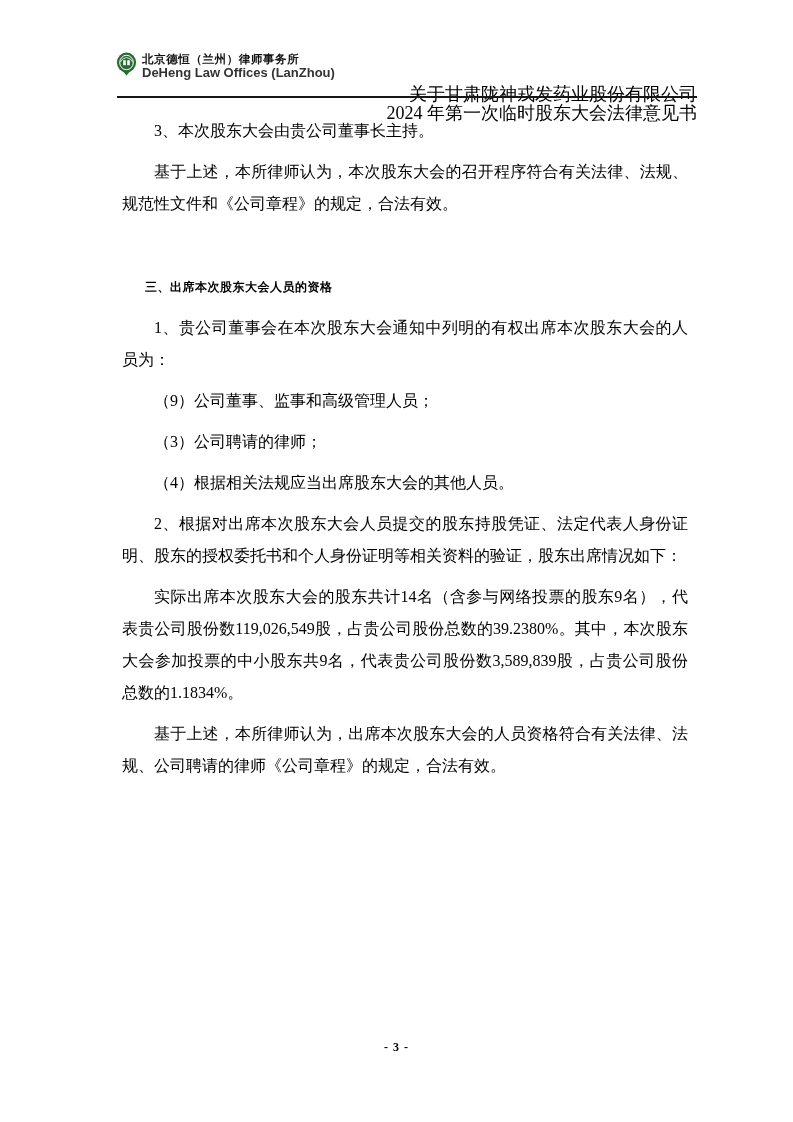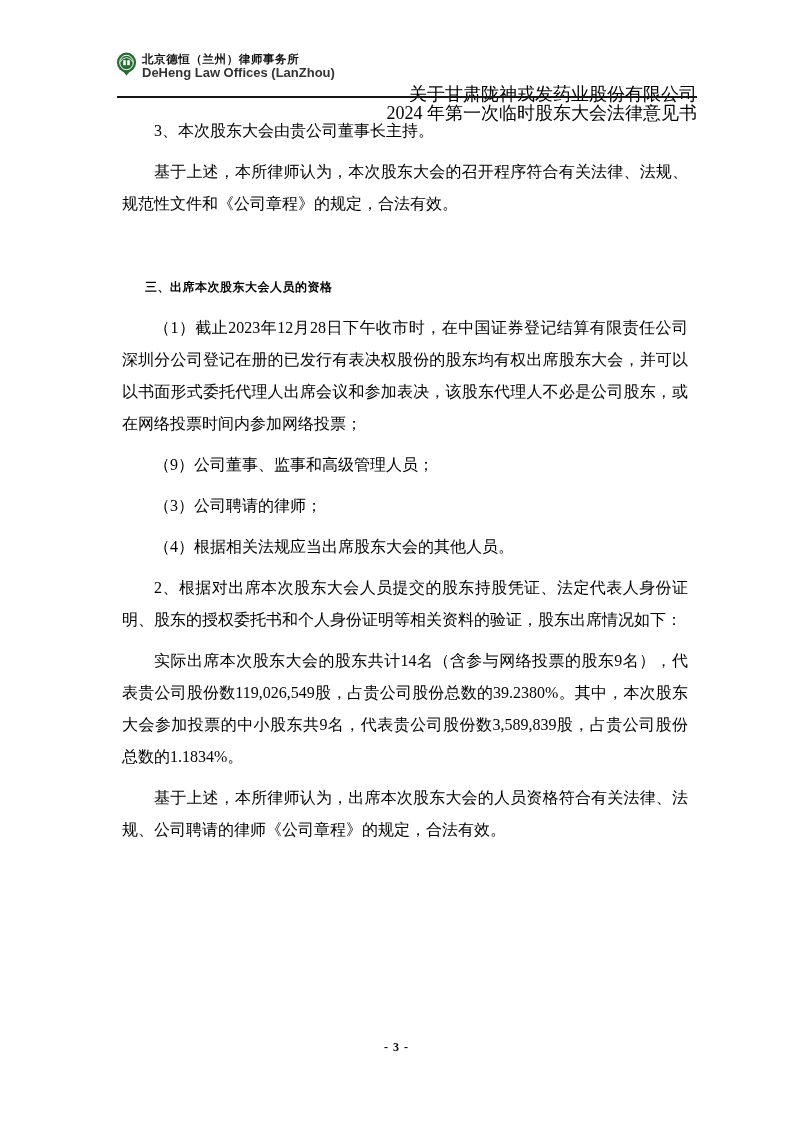--- a/index.html
+++ b/index.html
@@ -126,21 +126,21 @@
     <div>关于甘肃陇神戎发药业股份有限公司</div>
     <div>2024 年第一次临时股东大会法律意见书</div>
   </div>
 
   <div class="header-rule"></div>
 
   <div class="document-body">
     <p class="para">3、本次股东大会由贵公司董事长主持。</p>
     <p class="para">基于上述，本所律师认为，本次股东大会的召开程序符合有关法律、法规、规范性文件和《公司章程》的规定，合法有效。</p>
     <h2 class="heading">三、出席本次股东大会人员的资格</h2>
-    <p class="para">（1）截止2023年12月28日下午收市时，在中国证券登记结算有限责任公司深圳分公司登记在册的已发行有表决权股份的股东均有权出席股东大会，并可以以书面形式委托代理人出席会议和参加表决，该股东代理人不必是公司股东，或在网络投票时间内参加网络投票；</p>
+    <p class="para">1、贵公司董事会在本次股东大会通知中列明的有权出席本次股东大会的人员为：</p>
     <p class="para">（9）公司董事、监事和高级管理人员；</p>
     <p class="para">（3）公司聘请的律师；</p>
     <p class="para">（4）根据相关法规应当出席股东大会的其他人员。</p>
     <p class="para">2、根据对出席本次股东大会人员提交的股东持股凭证、法定代表人身份证明、股东的授权委托书和个人身份证明等相关资料的验证，股东出席情况如下：</p>
     <p class="para">实际出席本次股东大会的股东共计14名（含参与网络投票的股东9名），代表贵公司股份数119,026,549股，占贵公司股份总数的39.2380%。其中，本次股东大会参加投票的中小股东共9名，代表贵公司股份数3,589,839股，占贵公司股份总数的1.1834%。</p>
     <p class="para">基于上述，本所律师认为，出席本次股东大会的人员资格符合有关法律、法规、公司聘请的律师《公司章程》的规定，合法有效。</p>
   </div>
 
   <div class="page-footer">- 3 -</div>
 

